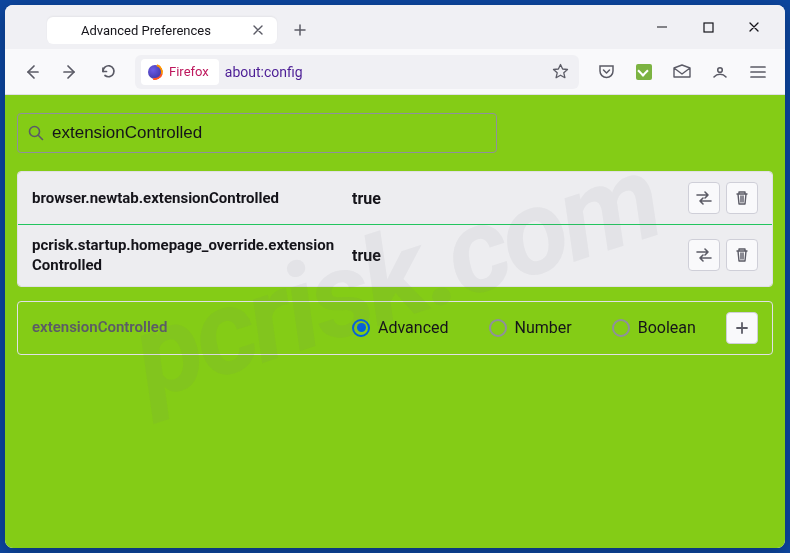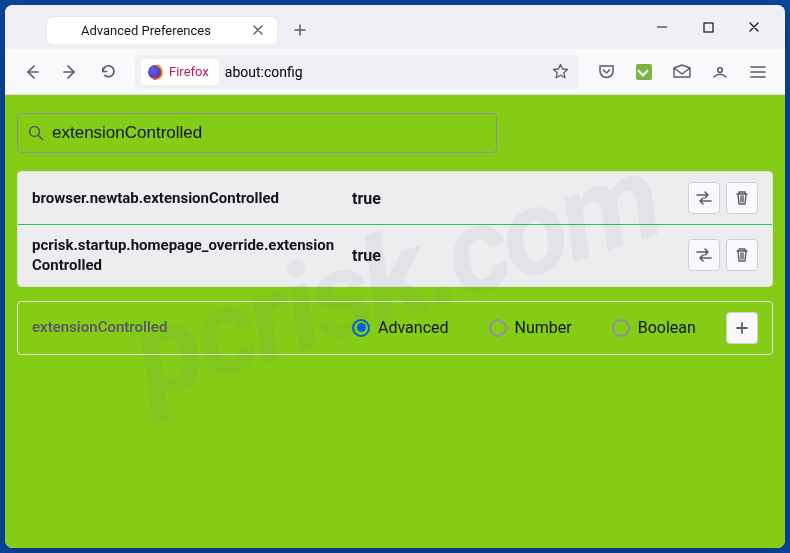--- a/index.html
+++ b/index.html
@@ -115,21 +115,21 @@
   .ff-swoosh {
     position: absolute; top: 0; left: 0;
     width: 16px; height: 16px;
     border-radius: 50%;
     border: 2.5px solid transparent;
     border-right-color: #ff9500;
     border-bottom-color: #ff5722;
     transform: rotate(-30deg);
   }
   .identity-label { font-size: 13px; color: #be185d; }
-  .url-text { font-size: 14px; color: #000000; flex: 1; }
+  .url-text { font-size: 14px; color: #4c1d95; flex: 1; }
   .star-btn {
     width: 26px; height: 26px;
     display: flex; align-items: center; justify-content: center;
     color: #5b5b66;
   }
   .tb-ext-icon {
     width: 16px; height: 16px;
     background: #7cb342;
     border-radius: 2px;
     position: relative;

